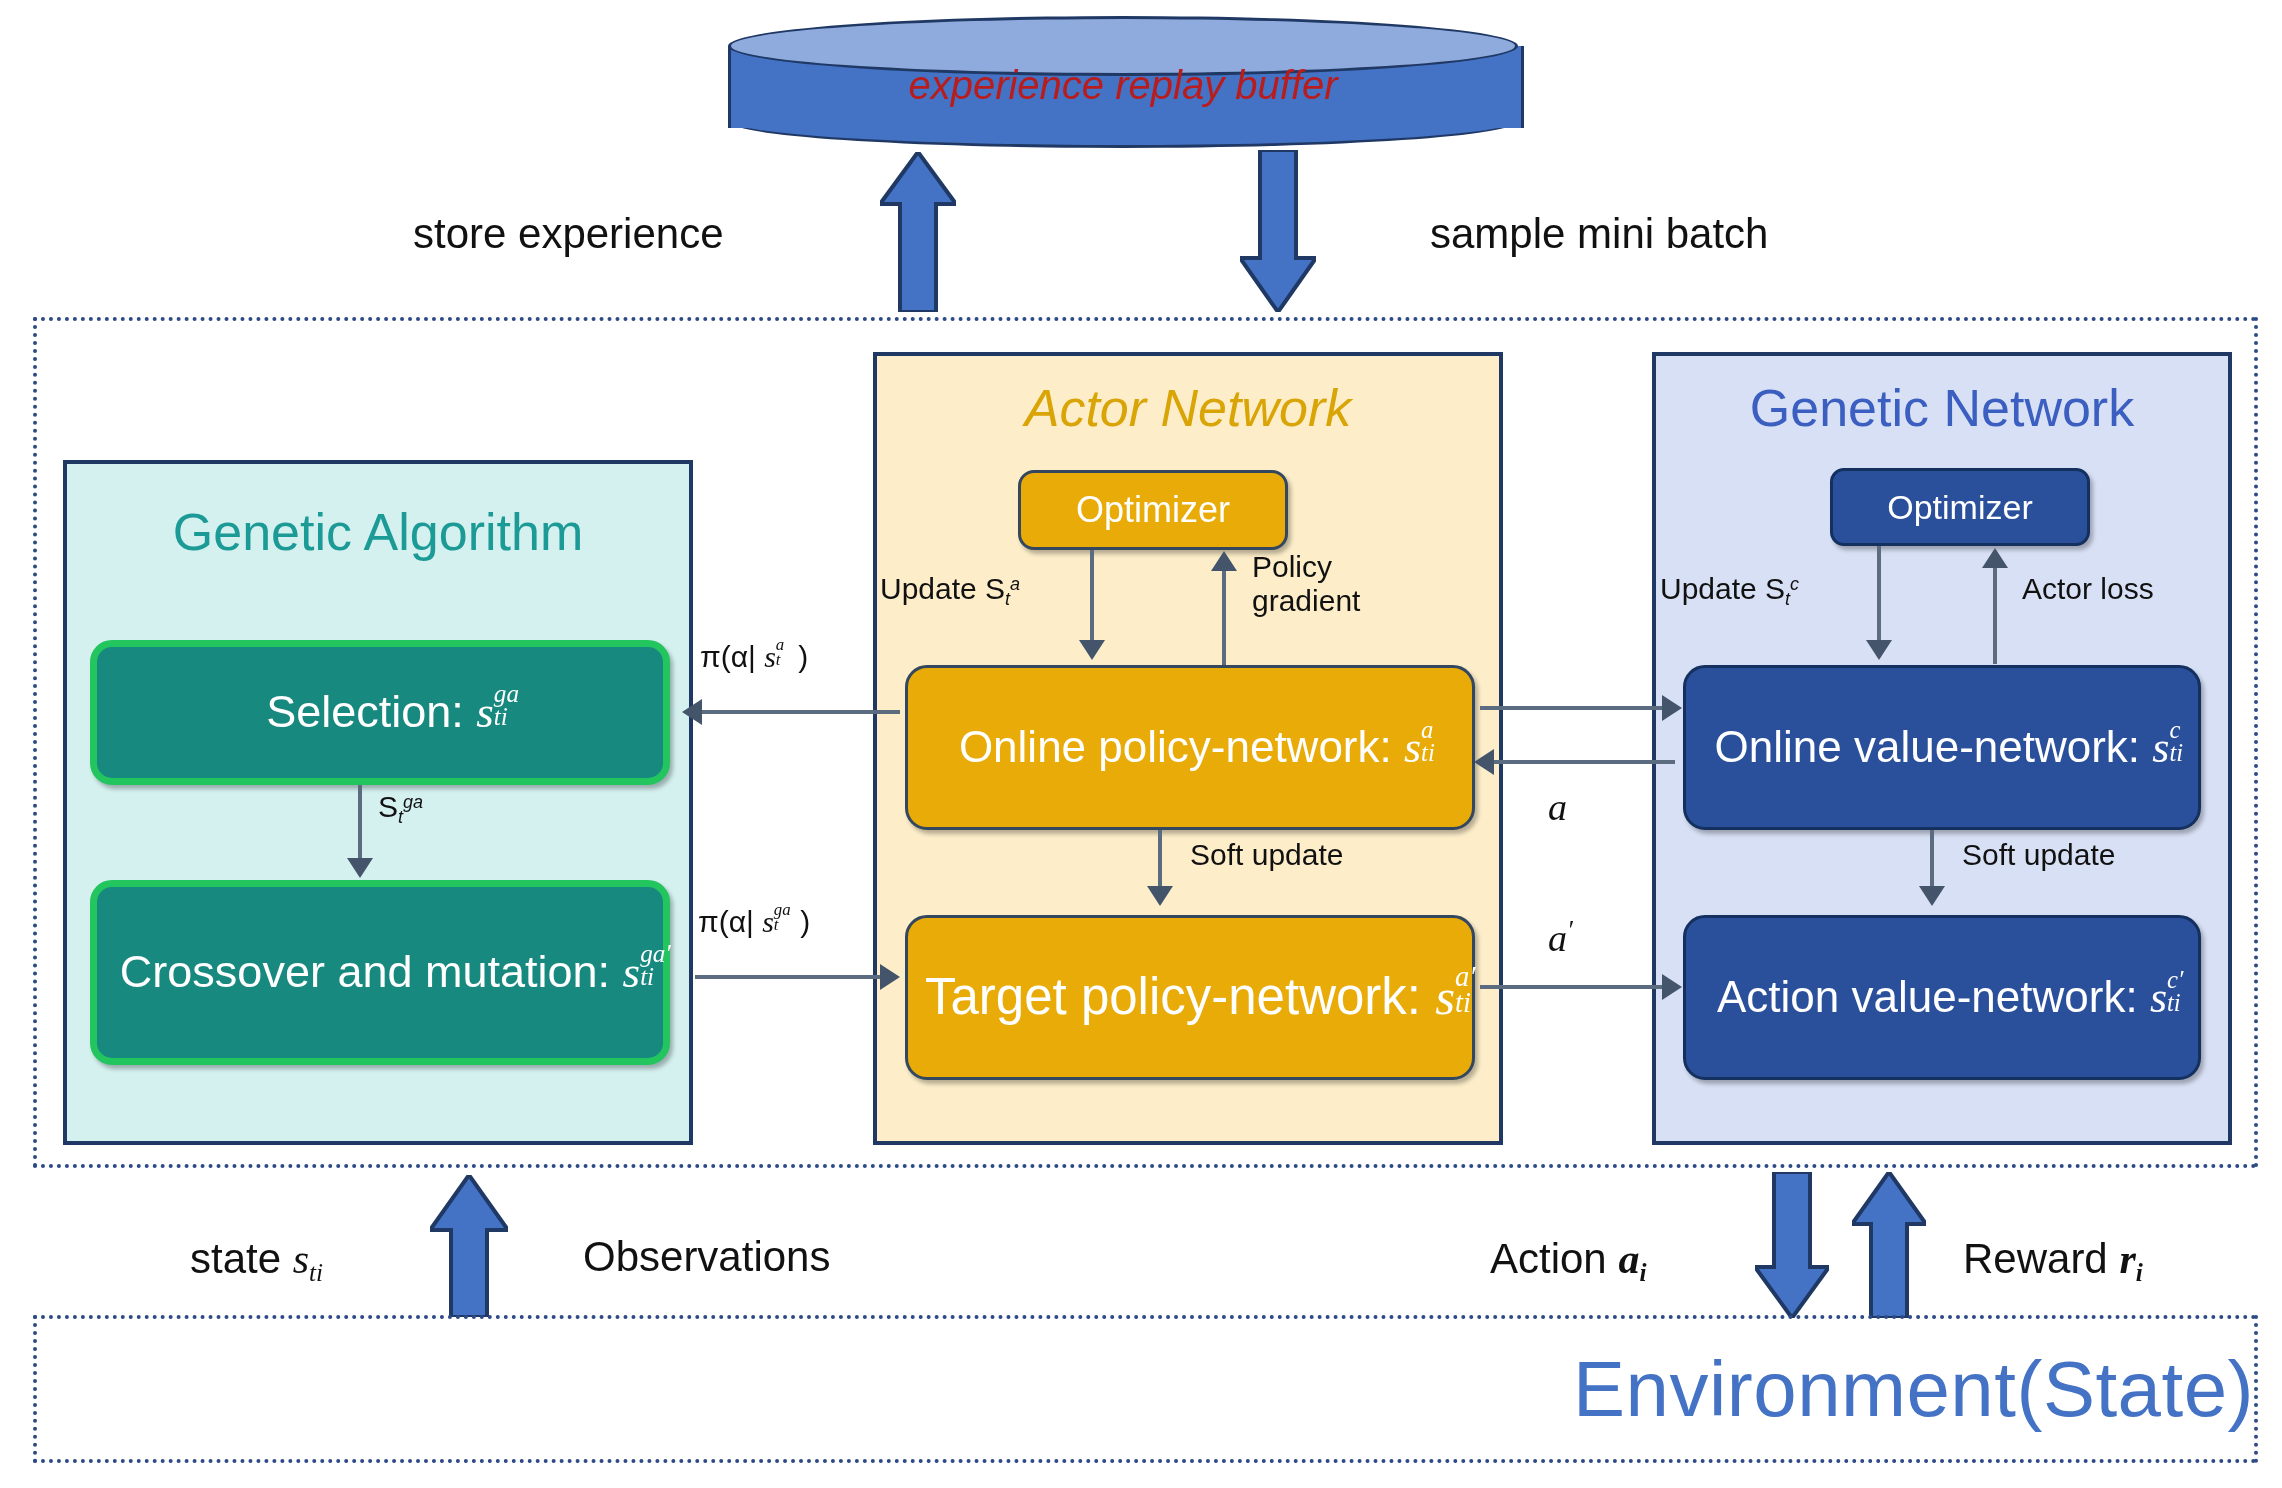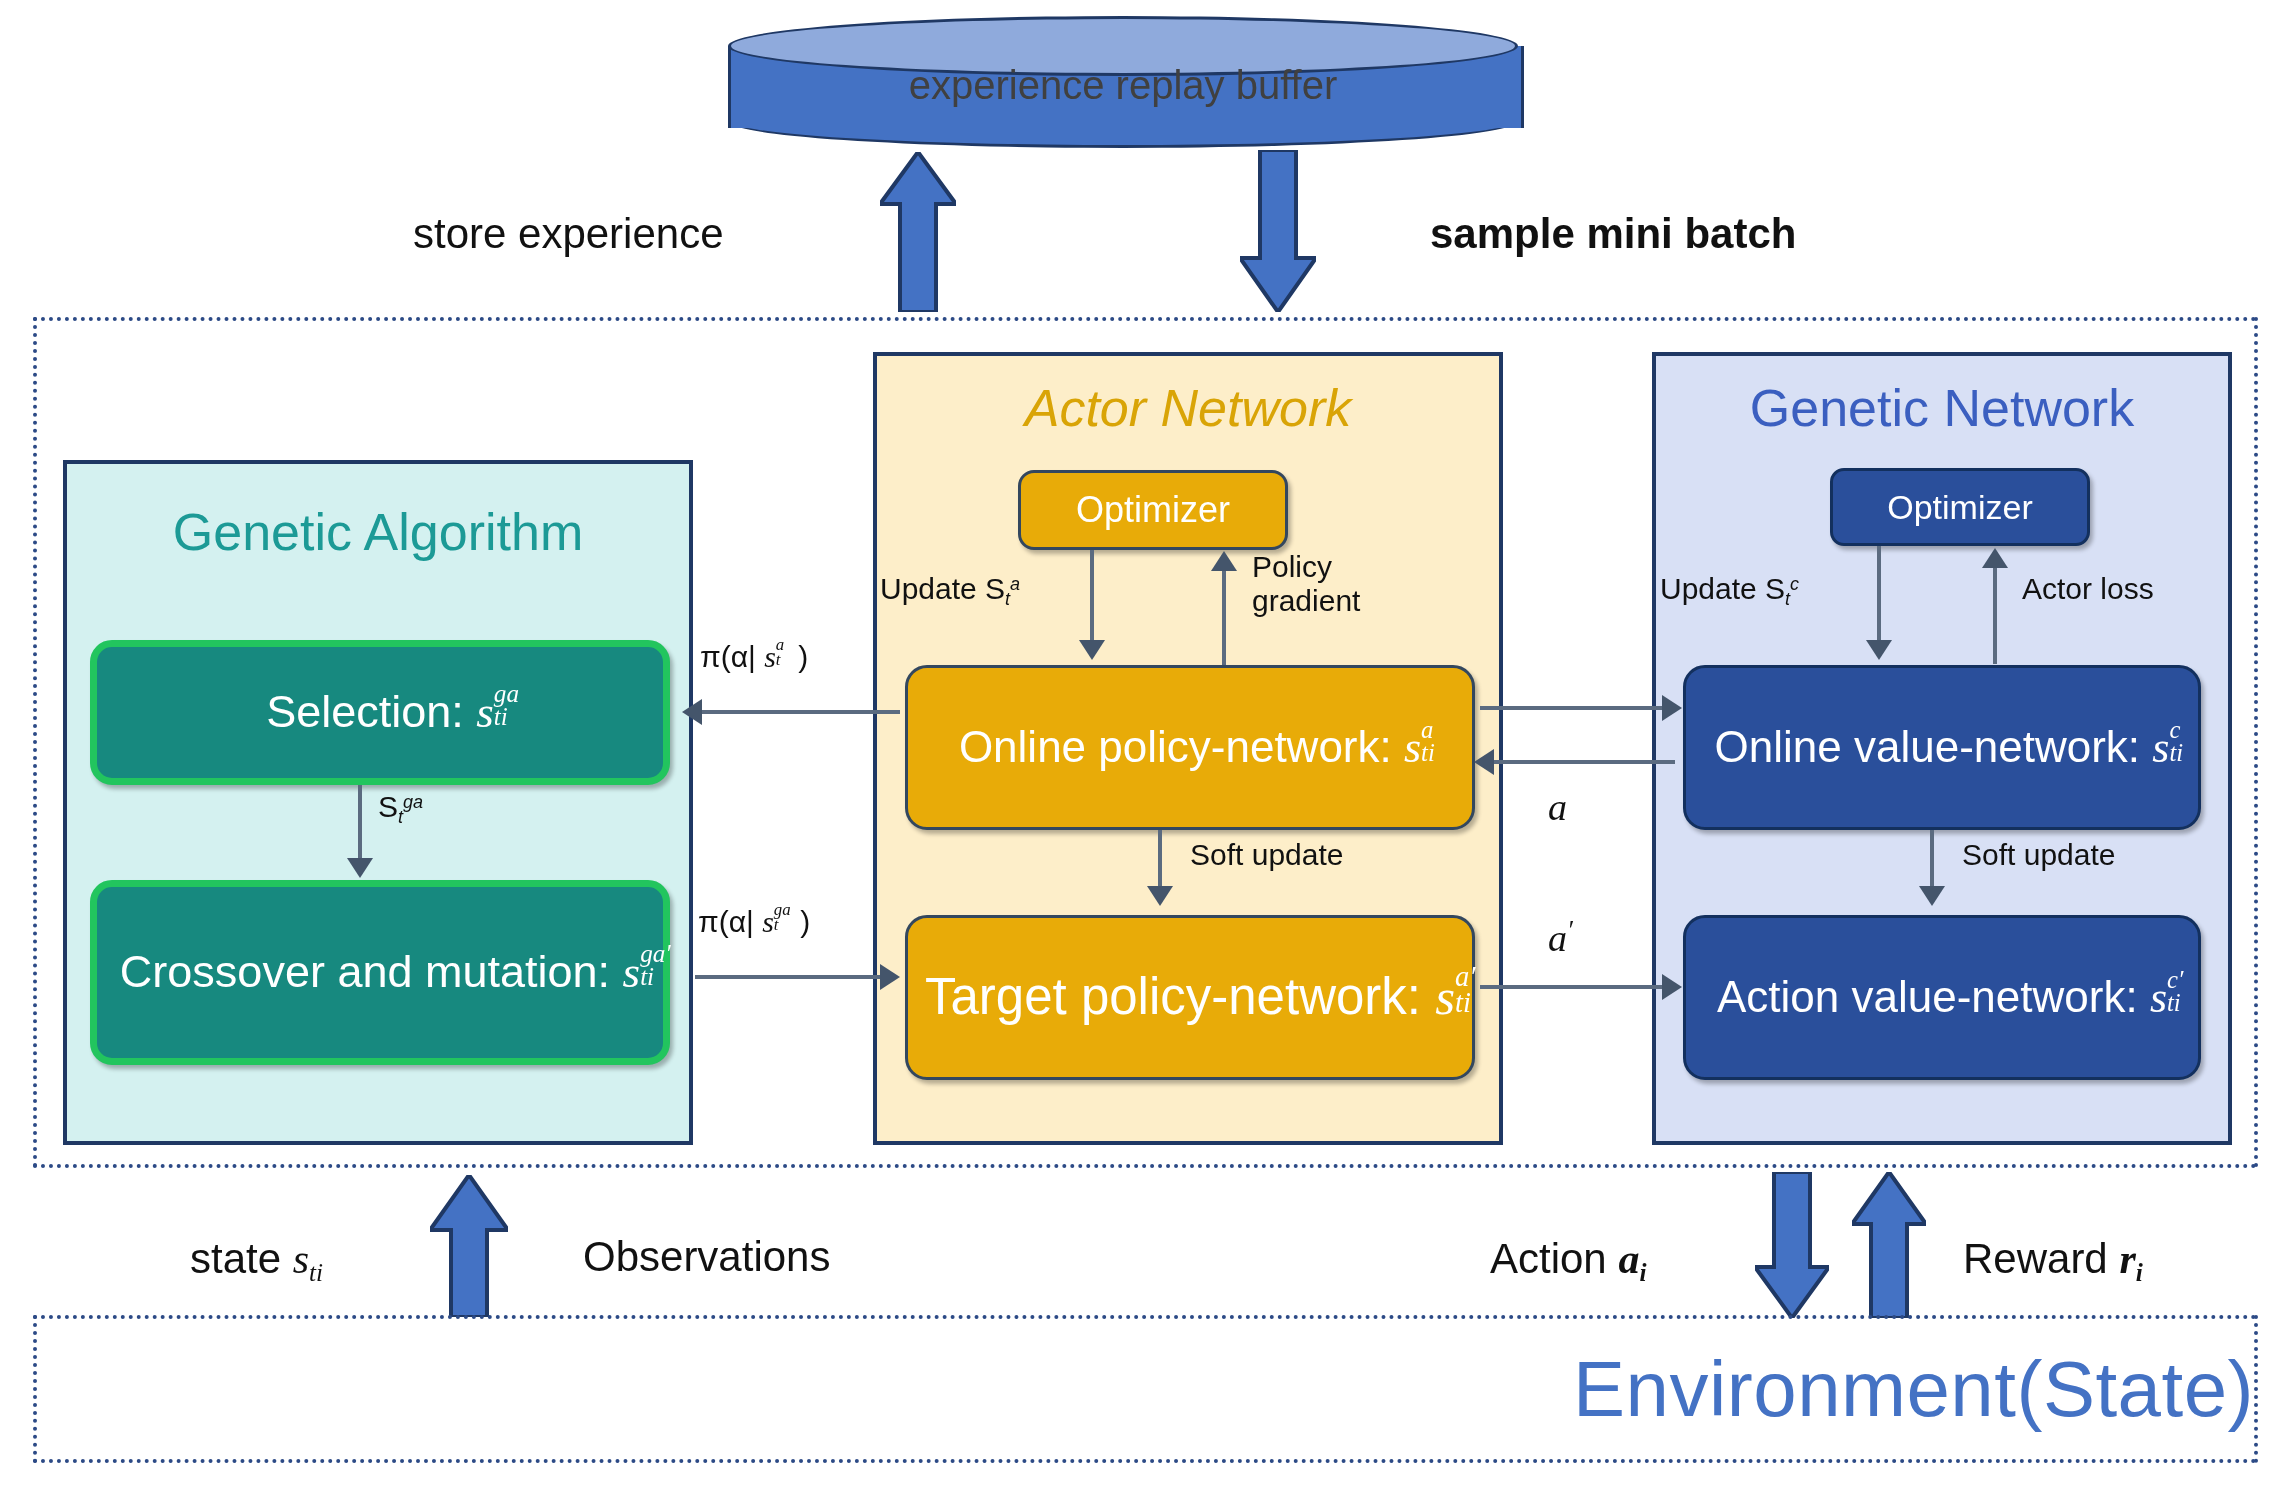--- a/index.html
+++ b/index.html
@@ -12,22 +12,22 @@
 
   
   #buffer{left:728px;top:16px;width:790px;height:132px;}
   #buffer .cyl-body{position:absolute;left:0;top:30px;width:100%;height:82px;
       background:#4472c4;border-left:3px solid #1f3864;border-right:3px solid #1f3864;}
   #buffer .cyl-top{position:absolute;left:0;top:0;width:100%;height:60px;border-radius:50%;
       background:#8faadc;border:3px solid #1f3864;box-sizing:border-box;}
   #buffer .cyl-bot{position:absolute;left:0;bottom:0;width:100%;height:54px;border-radius:50%;
       background:#4472c4;border:3px solid #1f3864;box-sizing:border-box;}
   #buffer .cyl-label{position:absolute;left:0;top:34px;width:100%;height:70px;
-      display:flex;align-items:center;justify-content:center;color:#404040;
-      font-size:40px;z-index:5;}
+      display:flex;align-items:center;justify-content:center;color:#b91c1c;
+      font-size:40px;z-index:5;font-style:italic;}
 
   
   #agent-box{left:33px;top:317px;width:2225px;height:851px;}
   
   #env-box{left:33px;top:1315px;width:2225px;height:148px;
      display:flex;align-items:center;justify-content:flex-end;}
   #env-label{color:#4472c4;font-size:78px;letter-spacing:.5px;}
 
   
   .panel{border:4px solid #1f3864;}
@@ -106,21 +106,21 @@
     <polygon points="38,0 76,52 56,52 56,160 20,160 20,52 0,52" fill="#4472c4" stroke="#1f3864" stroke-width="4"></polygon>
   </svg>
 </div>
 <div class="lbl huge" style="left:385px;top:210px;margin-left:28px;">store experience</div>
 
 <div class="block-arrow" style="left:1240px;top:150px;">
   <svg width="76" height="162" viewBox="0 0 76 162">
     <polygon points="20,0 56,0 56,108 76,108 38,162 0,108 20,108" fill="#4472c4" stroke="#1f3864" stroke-width="4"></polygon>
   </svg>
 </div>
-<div class="lbl huge" style="left:1430px;top:210px;font-weight:bold;">sample mini batch</div>
+<div class="lbl huge" style="left:1430px;top:210px;">sample mini batch</div>
 
 <div class="abs dotted" id="agent-box"></div>
 
 <div class="abs panel" id="ga-panel">
   <div class="panel-title" id="ga-title">Genetic Algorithm</div>
 </div>
 
 <div class="abs node teal" id="ga-selection">
   <span><span>Selection:</span>
   <span class="stack"><span class="b">s</span><span class="ss up">ga</span><span class="ss dn">ti</span></span></span>

